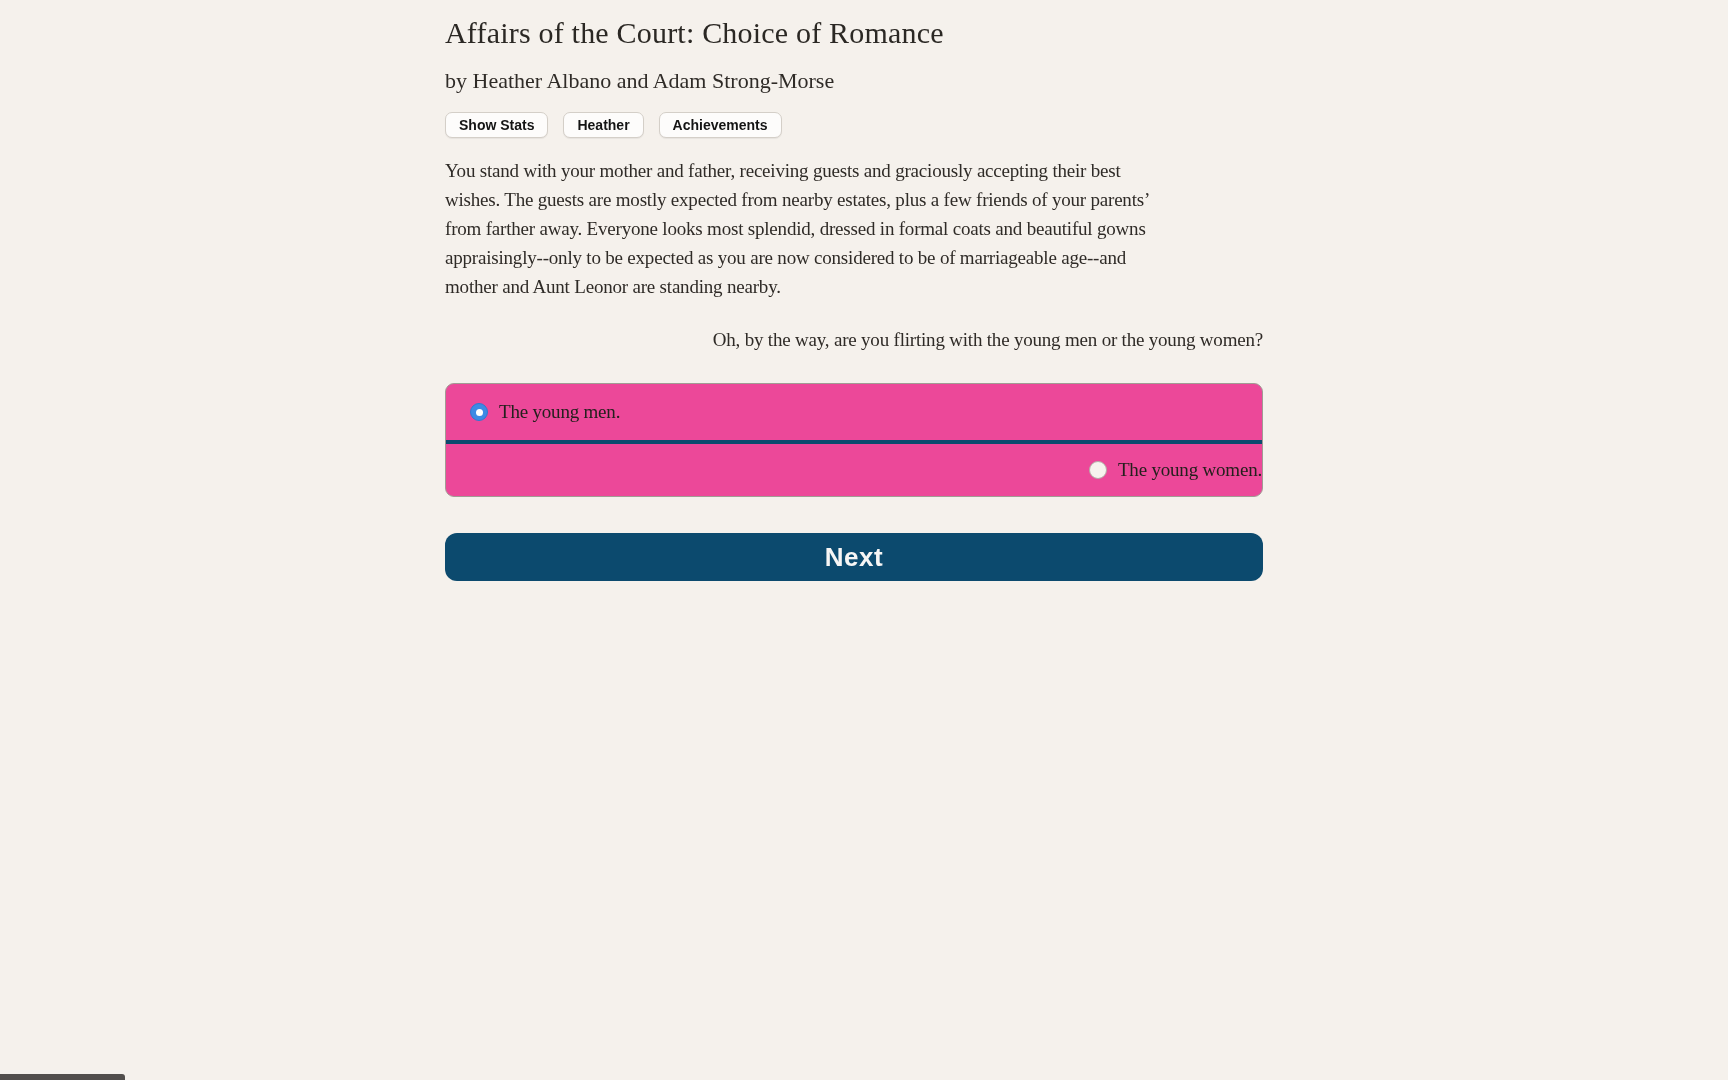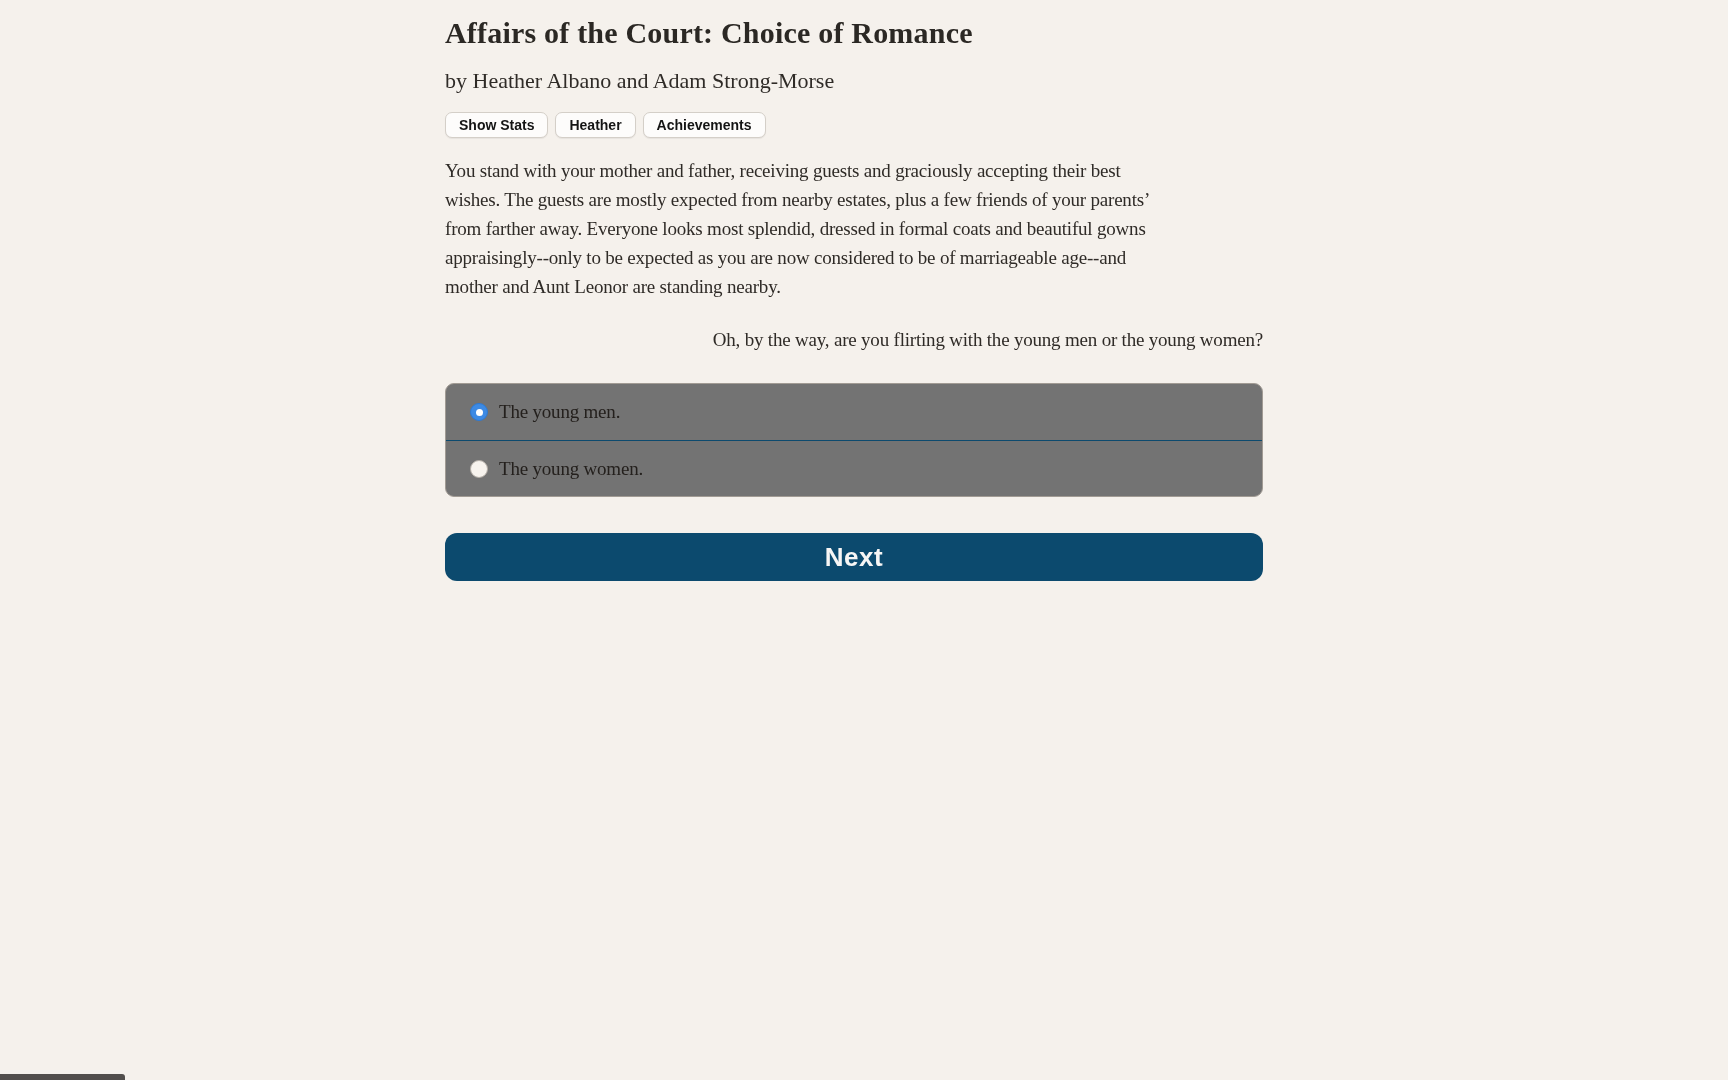--- a/index.html
+++ b/index.html
@@ -11,35 +11,35 @@
     position:relative;
   }
   .content {
     position:absolute;
     left:445px; top:0;
     width:818px;
   }
   .title {
     margin-top:14px;
     font-size:30px;
-    font-weight:bold;
+    font-weight:normal;
     line-height:1.25;
     letter-spacing:.2px;
     color:#2b2824;
   }
   .author {
     margin-top:15px;
     font-size:22px;
     line-height:1.3;
     color:#2f2b27;
   }
   .toolbar {
     margin-top:17px;
     display:flex;
-    gap:7px;
+    gap:15px;
   }
   .toolbar button {
     height:26px;
     padding:0 13px;
     background:#fdfcfb;
     border:1px solid #d4cfc8;
     border-radius:7px;
     box-shadow:0 1px 1px rgba(0,0,0,.06);
     font-family:"Liberation Sans","DejaVu Sans",sans-serif;
     font-size:14px;
@@ -58,32 +58,32 @@
     margin-top:24px;
     font-size:19px;
     letter-spacing:-.2px;
     line-height:29px;
     text-align:right;
   }
   .choices {
     margin-top:29px;
     border:1px solid #a19b94;
     border-radius:9px;
-    background:#737373;
+    background:#ec4899;
     overflow:hidden;
   }
   .choice-row {
     display:flex;
     align-items:center;
     height:56px;
     padding-left:24px;
     gap:11px;
     cursor:pointer;
   }
-  .choice-row + .choice-row { border-top:1px solid #0c4a6e; }
+  .choice-row + .choice-row { border-top:4px solid #0c4a6e;justify-content:flex-end; }
   .radio {
     width:18px; height:18px;
     border-radius:50%;
     background:#f7f3ee;
     border:1px solid #b3ada6;
     position:relative;
     flex:0 0 auto;
   }
   .radio.selected {
     background:#3d8ae4;

